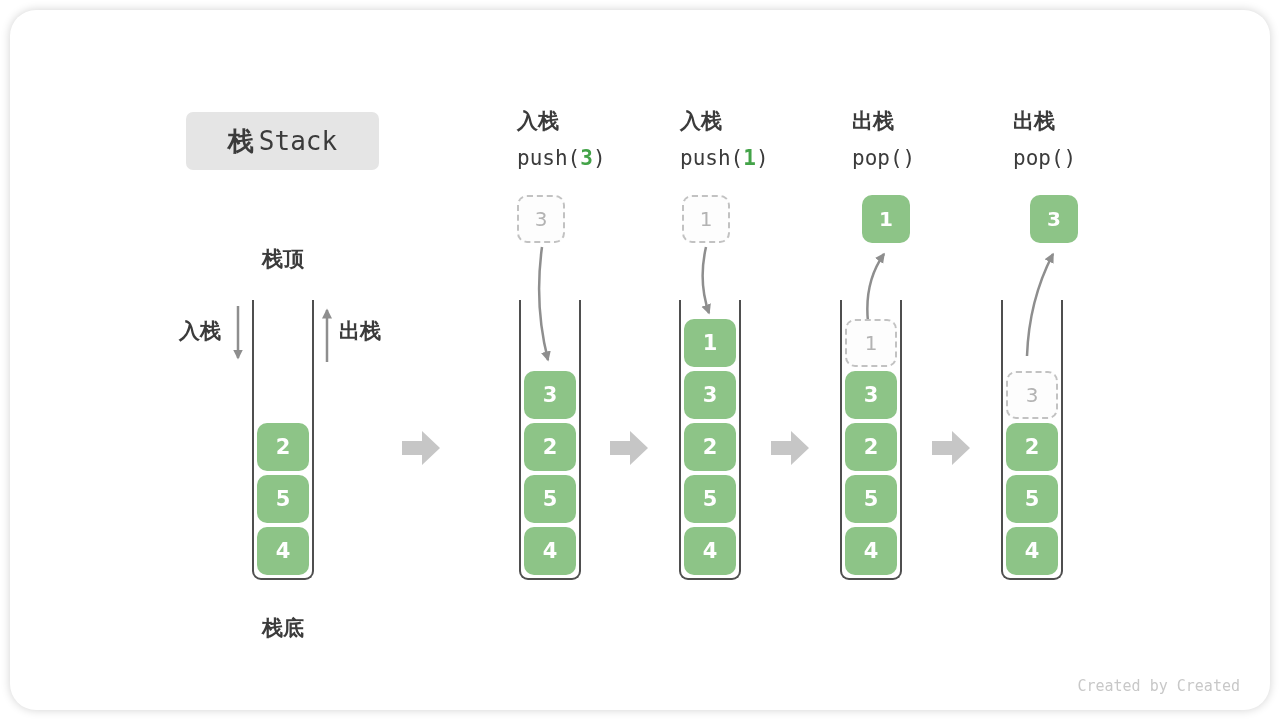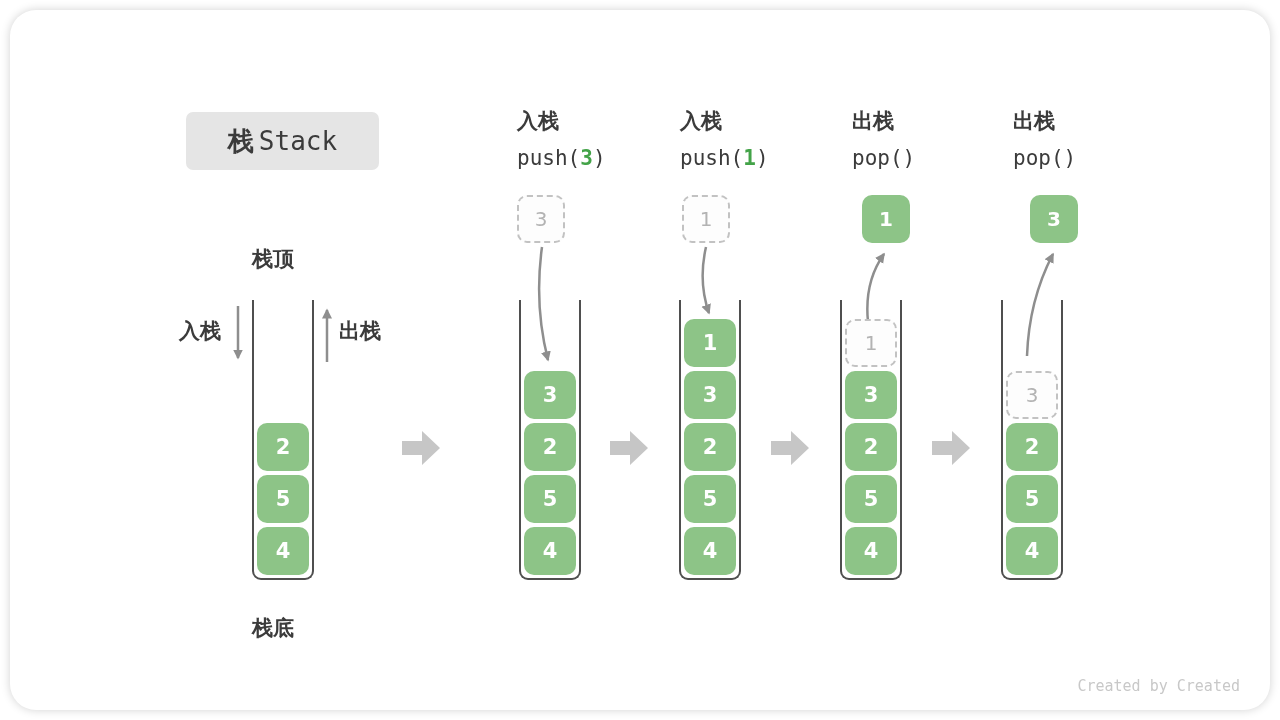--- a/index.html
+++ b/index.html
@@ -33,21 +33,21 @@
   .title-zh { font-weight: 700; font-family: "Liberation Sans", sans-serif; }
   .title-en { font-family: "DejaVu Sans Mono", monospace; margin-left: 5px; text-align: center; }
 
   .cjk-label {
     color: #3b3b3b;
     font-weight: 700;
     font-size: 21px;
     line-height: 26px;
     white-space: nowrap;
   }
-  .center62 { width: 62px; }
+  .center62 { width: 62px; text-align: center; }
 
   .stack-container {
     width: 62px; height: 280px;
     border-left: 2px solid #4f4f4f;
     border-right: 2px solid #4f4f4f;
     border-bottom: 2px solid #4f4f4f;
     border-radius: 0 0 9px 9px;
     box-sizing: border-box;
     background: transparent;
   }

